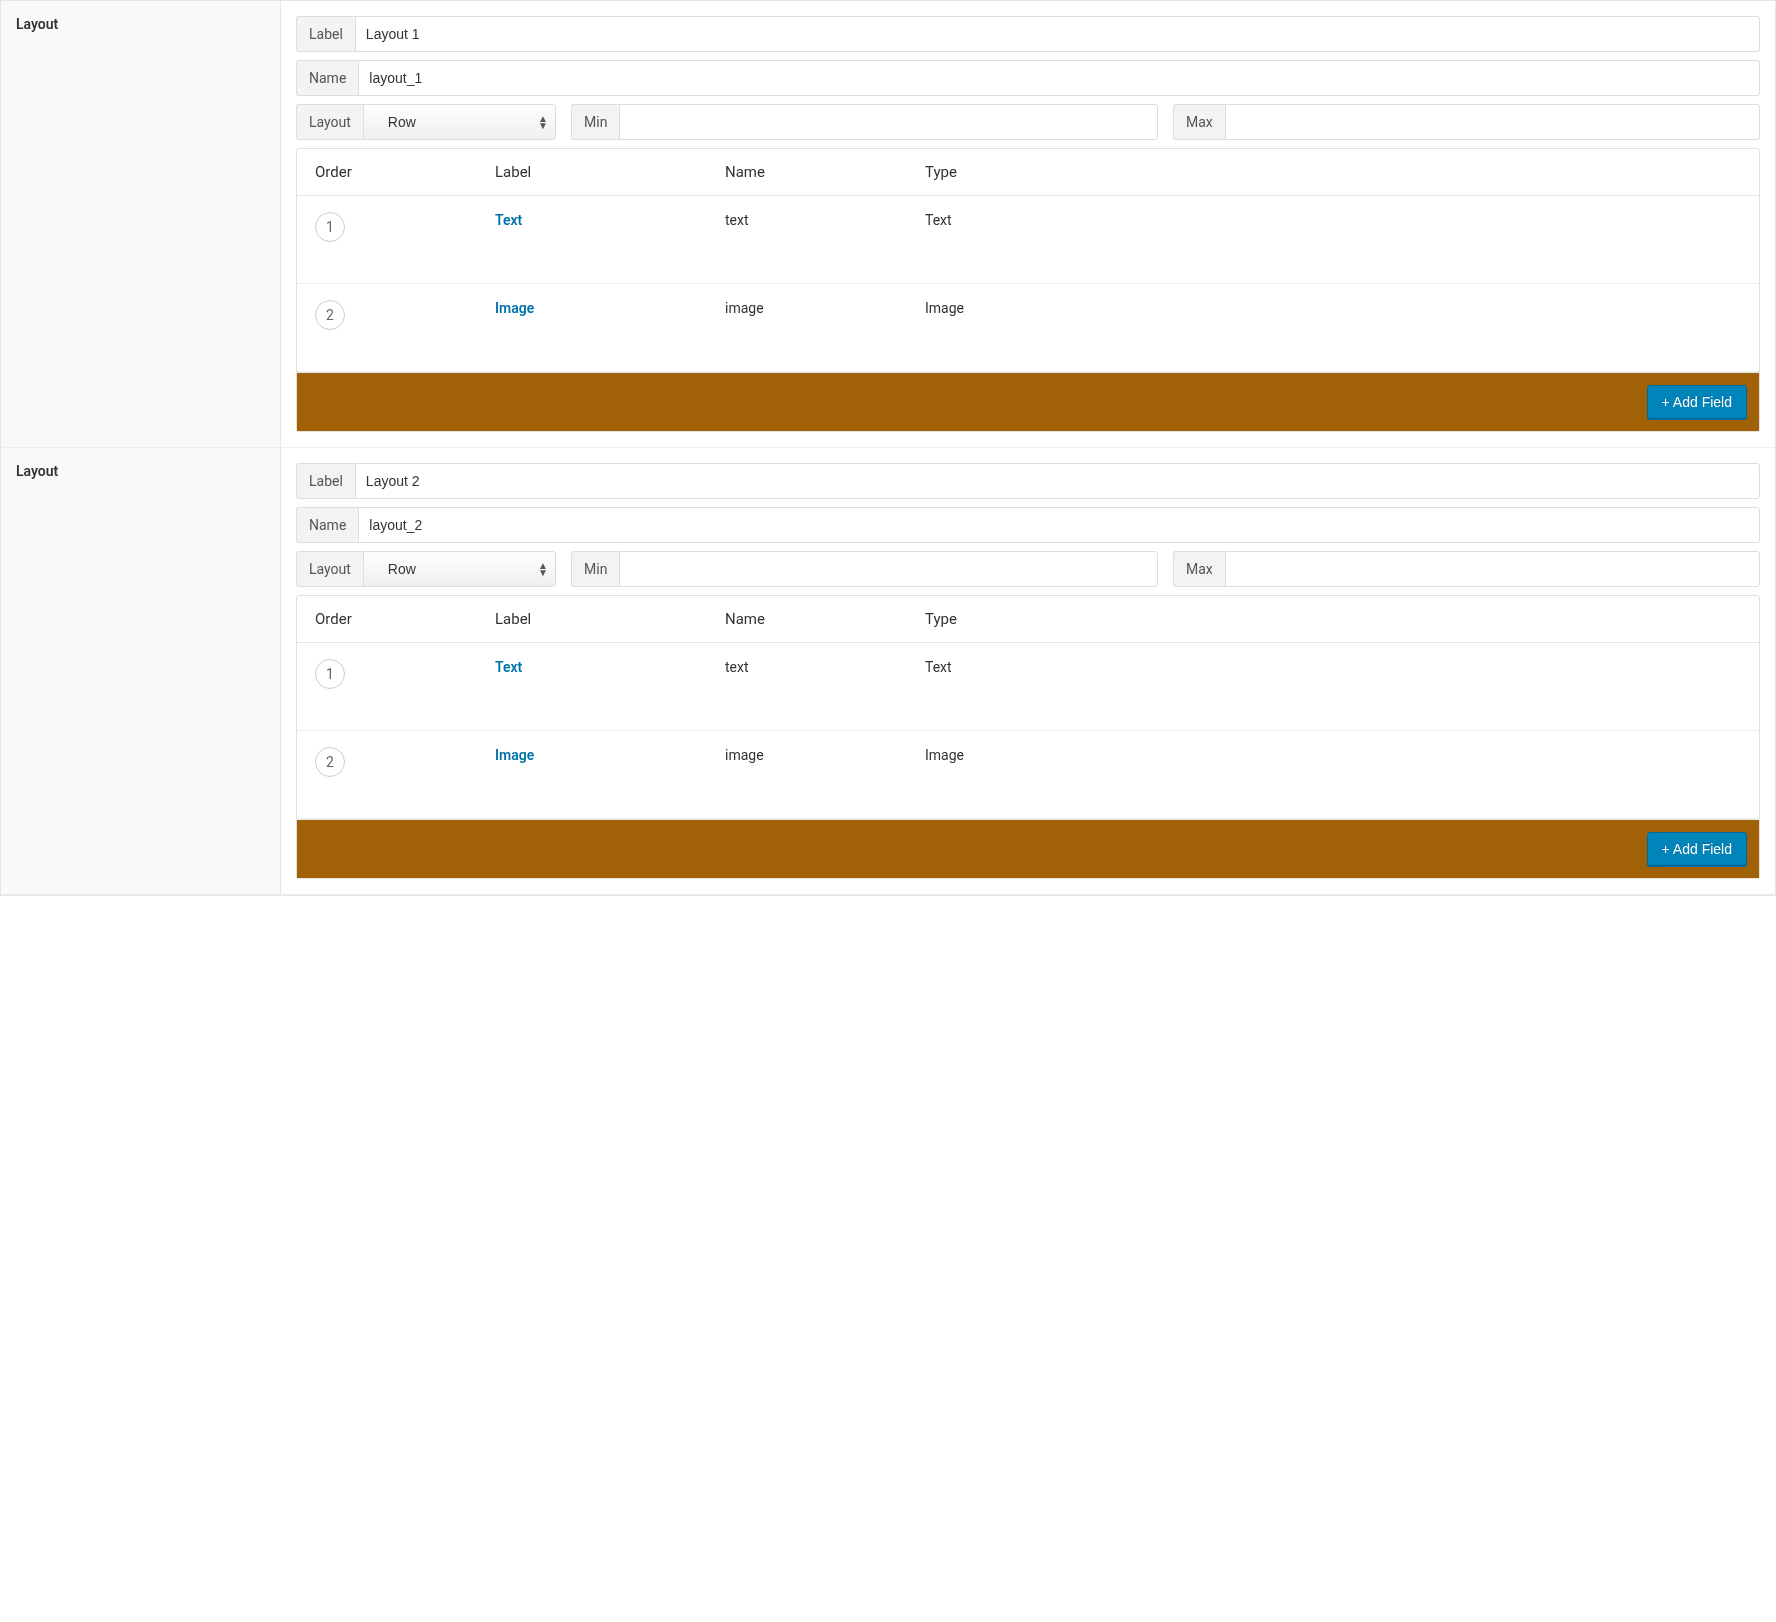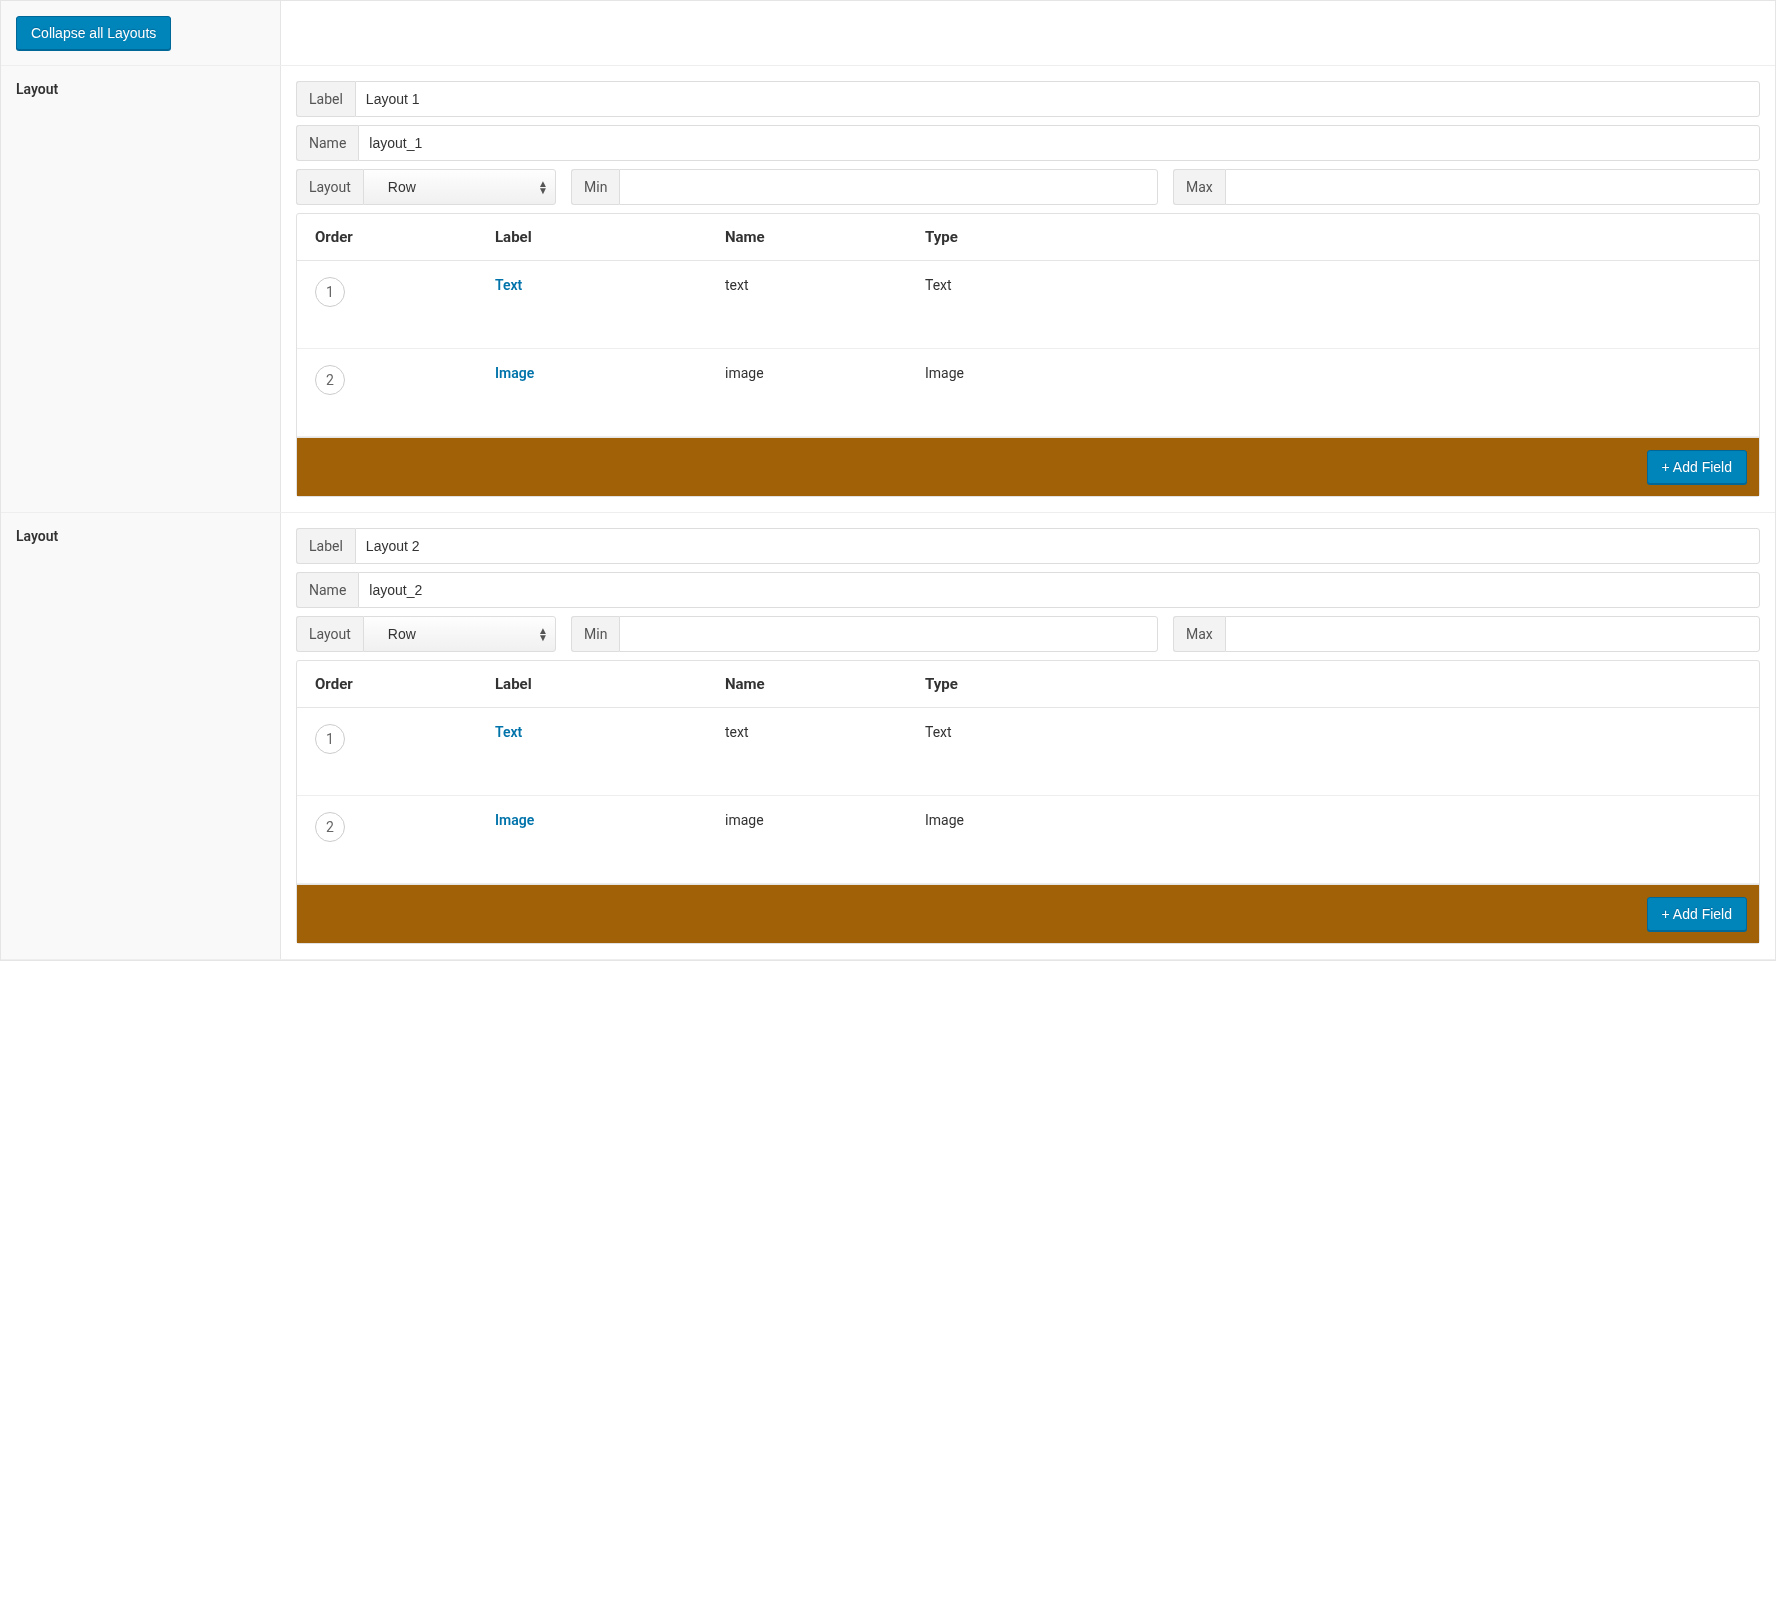--- a/index.html
+++ b/index.html
@@ -14,43 +14,37 @@
     .input-addon { background: #f3f3f3; border: 1px solid #ddd; border-right: none; padding: 8px 12px; font-size: 14px; color: #555; display: flex; align-items: center; border-radius: 3px 0 0 3px; }
     .input-field { flex: 1; border: 1px solid #ddd; padding: 0 10px; font-size: 14px; color: #333; border-radius: 0 3px 3px 0; height: 36px; }
     .triple-row { display: flex; gap: 15px; margin-bottom: 8px; }
     .triple-item { display: flex; flex: 1; }
     .triple-item .input-addon { border-radius: 3px 0 0 3px; }
     .select-field { flex: 1; border: 1px solid #ddd; background: linear-gradient(#fefefe, #f0f0f0); padding: 8px 28px 8px 24px; font-size: 14px; color: #333; border-radius: 0 3px 3px 0; height: 36px; appearance: none; position: relative; }
     .select-wrap { position: relative; flex: 1; display: flex; }
     .select-arrows { position: absolute; right: 8px; top: 50%; transform: translateY(-50%); pointer-events: none; font-size: 10px; line-height: 7px; color: #555; }
     .fields-table { border: 1px solid #e1e1e1; border-radius: 3px; margin-top: 8px; }
     .fields-table-header { display: flex; border-bottom: 1px solid #e5e5e5; }
-    .fields-table-header > div { padding: 14px 18px; font-weight: 700; font-size: 15px; }
+    .fields-table-header > div { padding: 14px 18px; font-weight: 400; font-size: 15px; }
     .col-order { width: 180px; }
     .col-label { width: 230px; }
     .col-name { width: 200px; }
     .col-type { flex: 1; }
     .fields-table-row { display: flex; border-bottom: 1px solid #eee; min-height: 88px; }
     .fields-table-row > div { padding: 16px 18px; font-size: 14px; }
     .fields-table-row:last-of-type { border-bottom: none; }
     .order-circle { display: inline-flex; align-items: center; justify-content: center; width: 30px; height: 30px; border: 1px solid #ccc; border-radius: 50%; font-size: 14px; color: #666; background: #fff; }
     .field-link { color: #0073aa; font-weight: 600; text-decoration: none; cursor: pointer; }
     .fields-footer { background: #a16207; padding: 12px; text-align: right; border-top: 1px solid #e5e5e5; }
   </style>
 </head>
 <body>
 
 <div class="container">
 
-  <div class="row-section">
-    <div class="row-left" style="background:#f9f9f9;">
-      <button class="btn-blue">Collapse all Layouts</button>
-    </div>
-    <div class="row-right"></div>
-  </div>
 
   <div class="row-section">
     <div class="row-left">
       <div class="row-left-label">Layout</div>
     </div>
     <div class="row-right">
       <div class="input-group">
         <div class="input-addon">Label</div>
         <input class="input-field" type="text" value="Layout 1" style="">
       </div>

